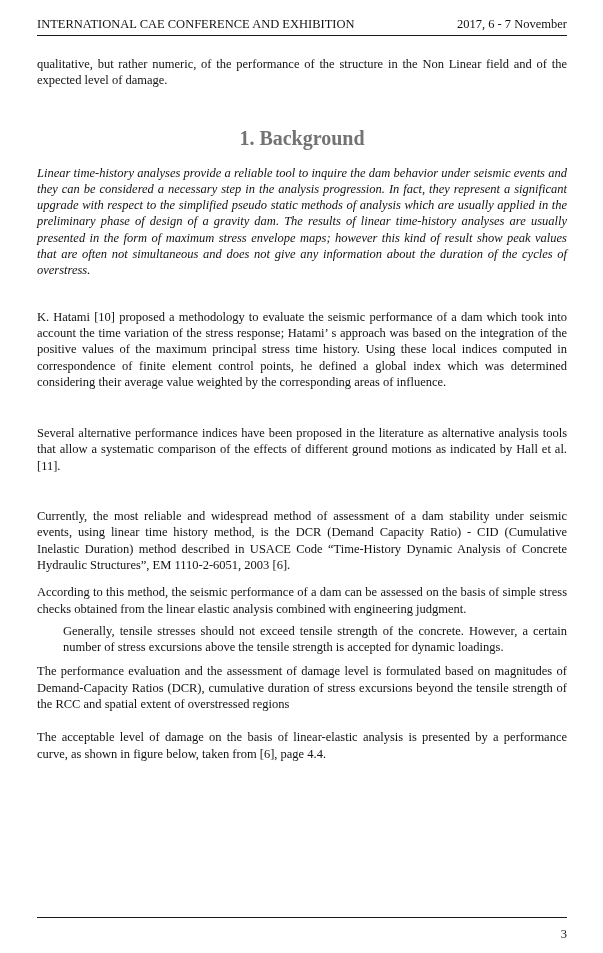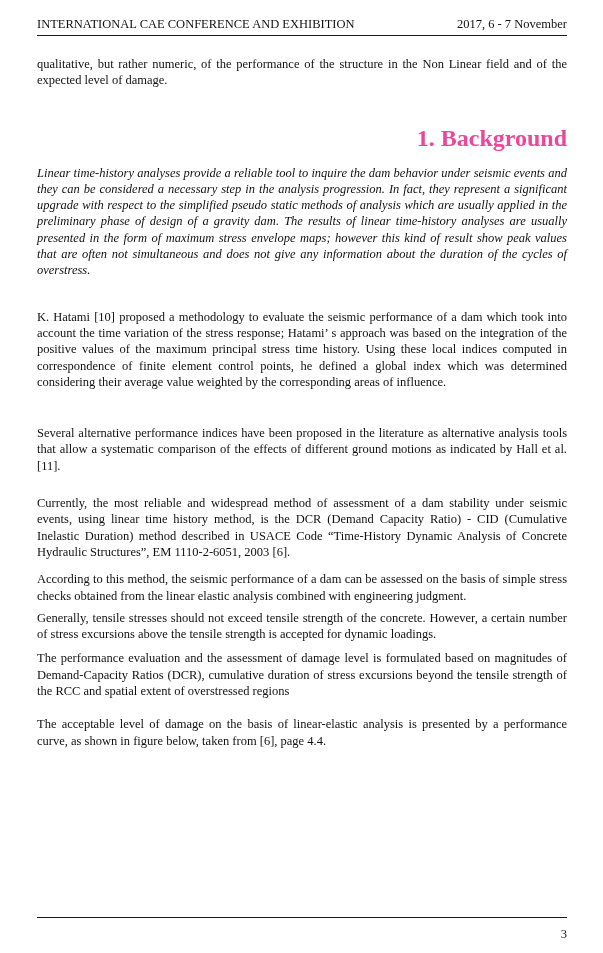--- a/index.html
+++ b/index.html
@@ -30,33 +30,33 @@
     top: 30px;
     left: 37px;
     width: 530px;
     font-size: 12.5px;
     line-height: 16.3px;
     text-align: justify;
   }
   .para { margin: 0; }
   .intro { margin-top: 26px; }
   .heading {
-    font-size: 24px;
+    font-size: 20px;
     line-height: 23px;
     font-weight: bold;
-    color: #ec4899;
+    color: #737373;
     margin: 38px 0 0 0;
-    text-align: right;
+    text-align: center;
   }
   .p1 { margin-top: 15px; font-style: italic; }
   .p2 { margin-top: 30px; }
   .p3 { margin-top: 35px; }
-  .p4 { margin-top: 21px; }
+  .p4 { margin-top: 34px; }
   .p5 { margin-top: 11px; }
-  .p6 { margin-top: 6px; }
+  .p6 { margin-top: 6px; margin-left: 26px; }
   .p7 { margin-top: 8px; }
   .p8 { margin-top: 17px; }
   .footer {
     position: absolute;
     top: 917px;
     left: 37px;
     right: 36px;
     border-top: 1.5px solid #1a1a1a;
     text-align: right;
     font-size: 12.5px;

